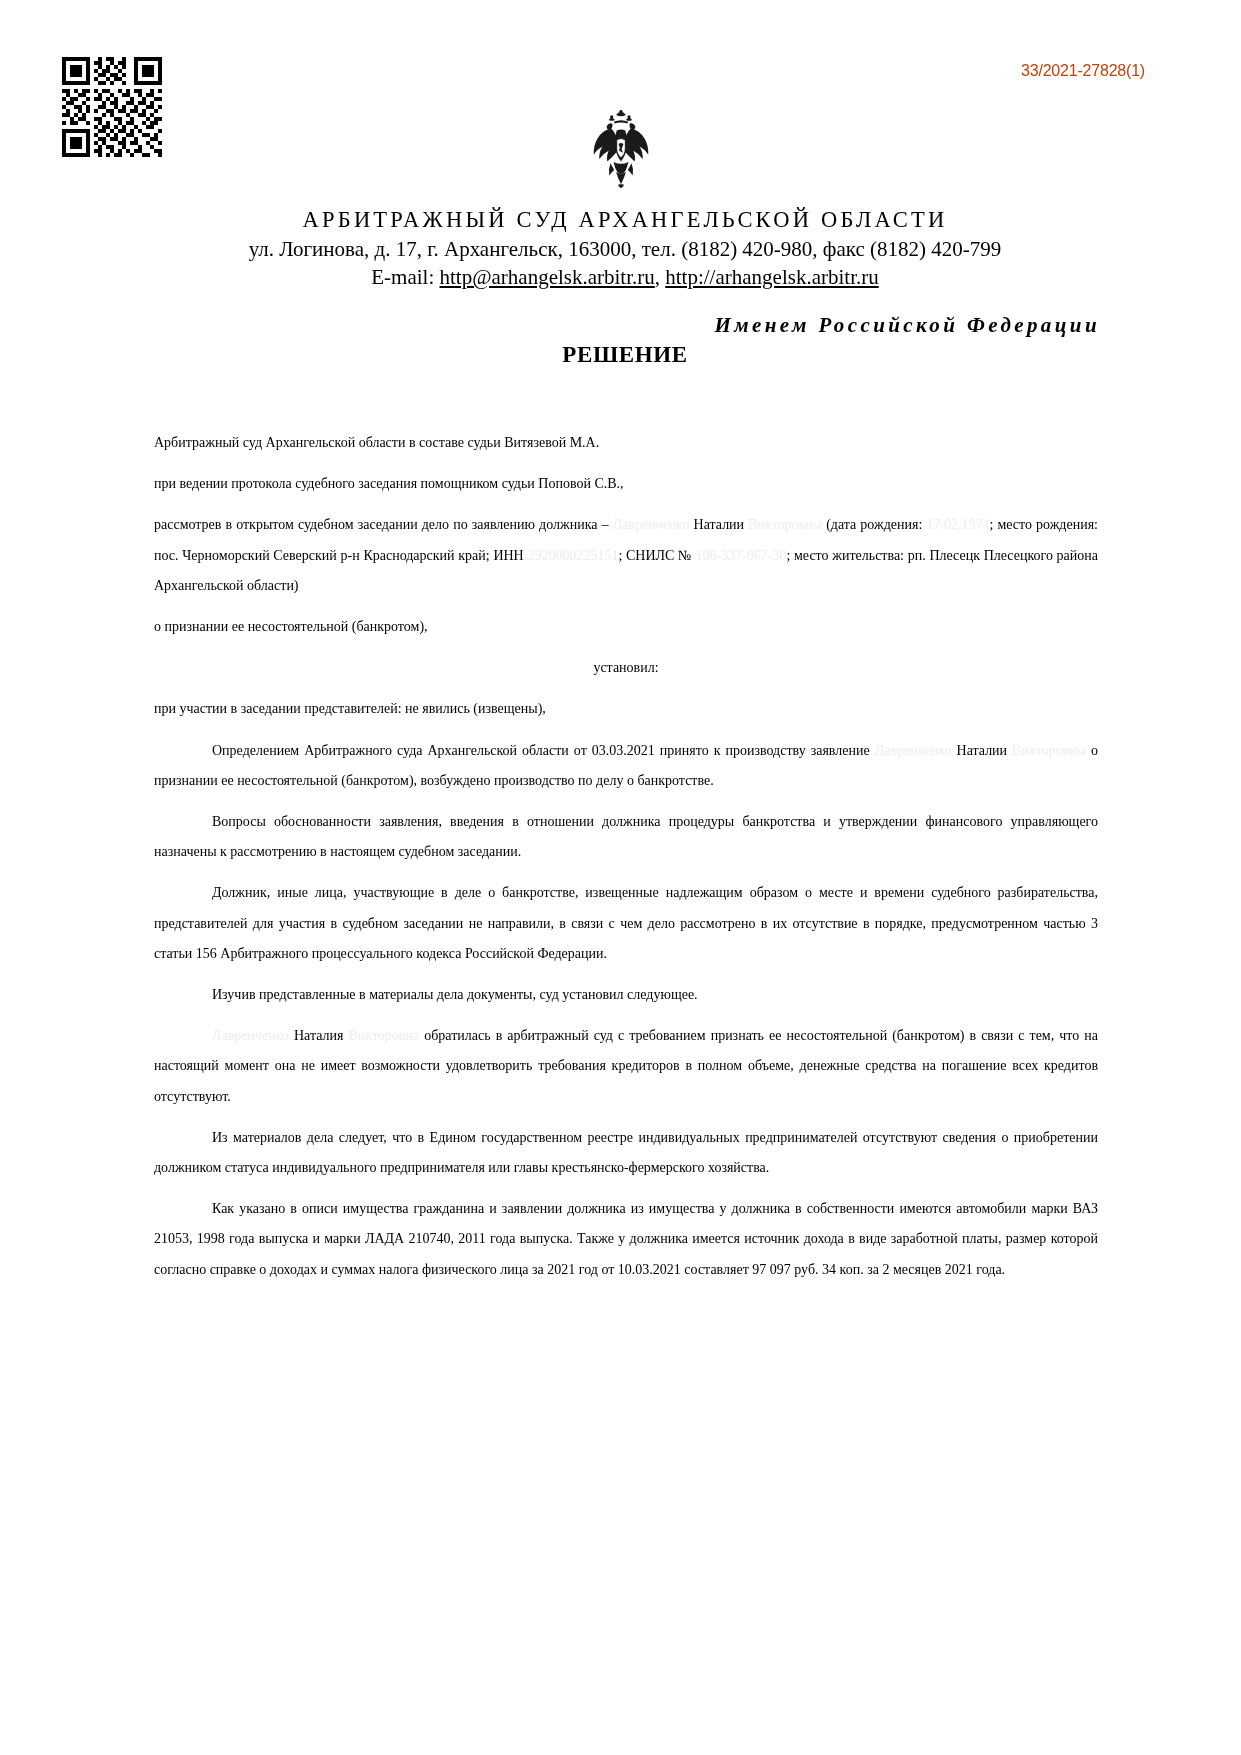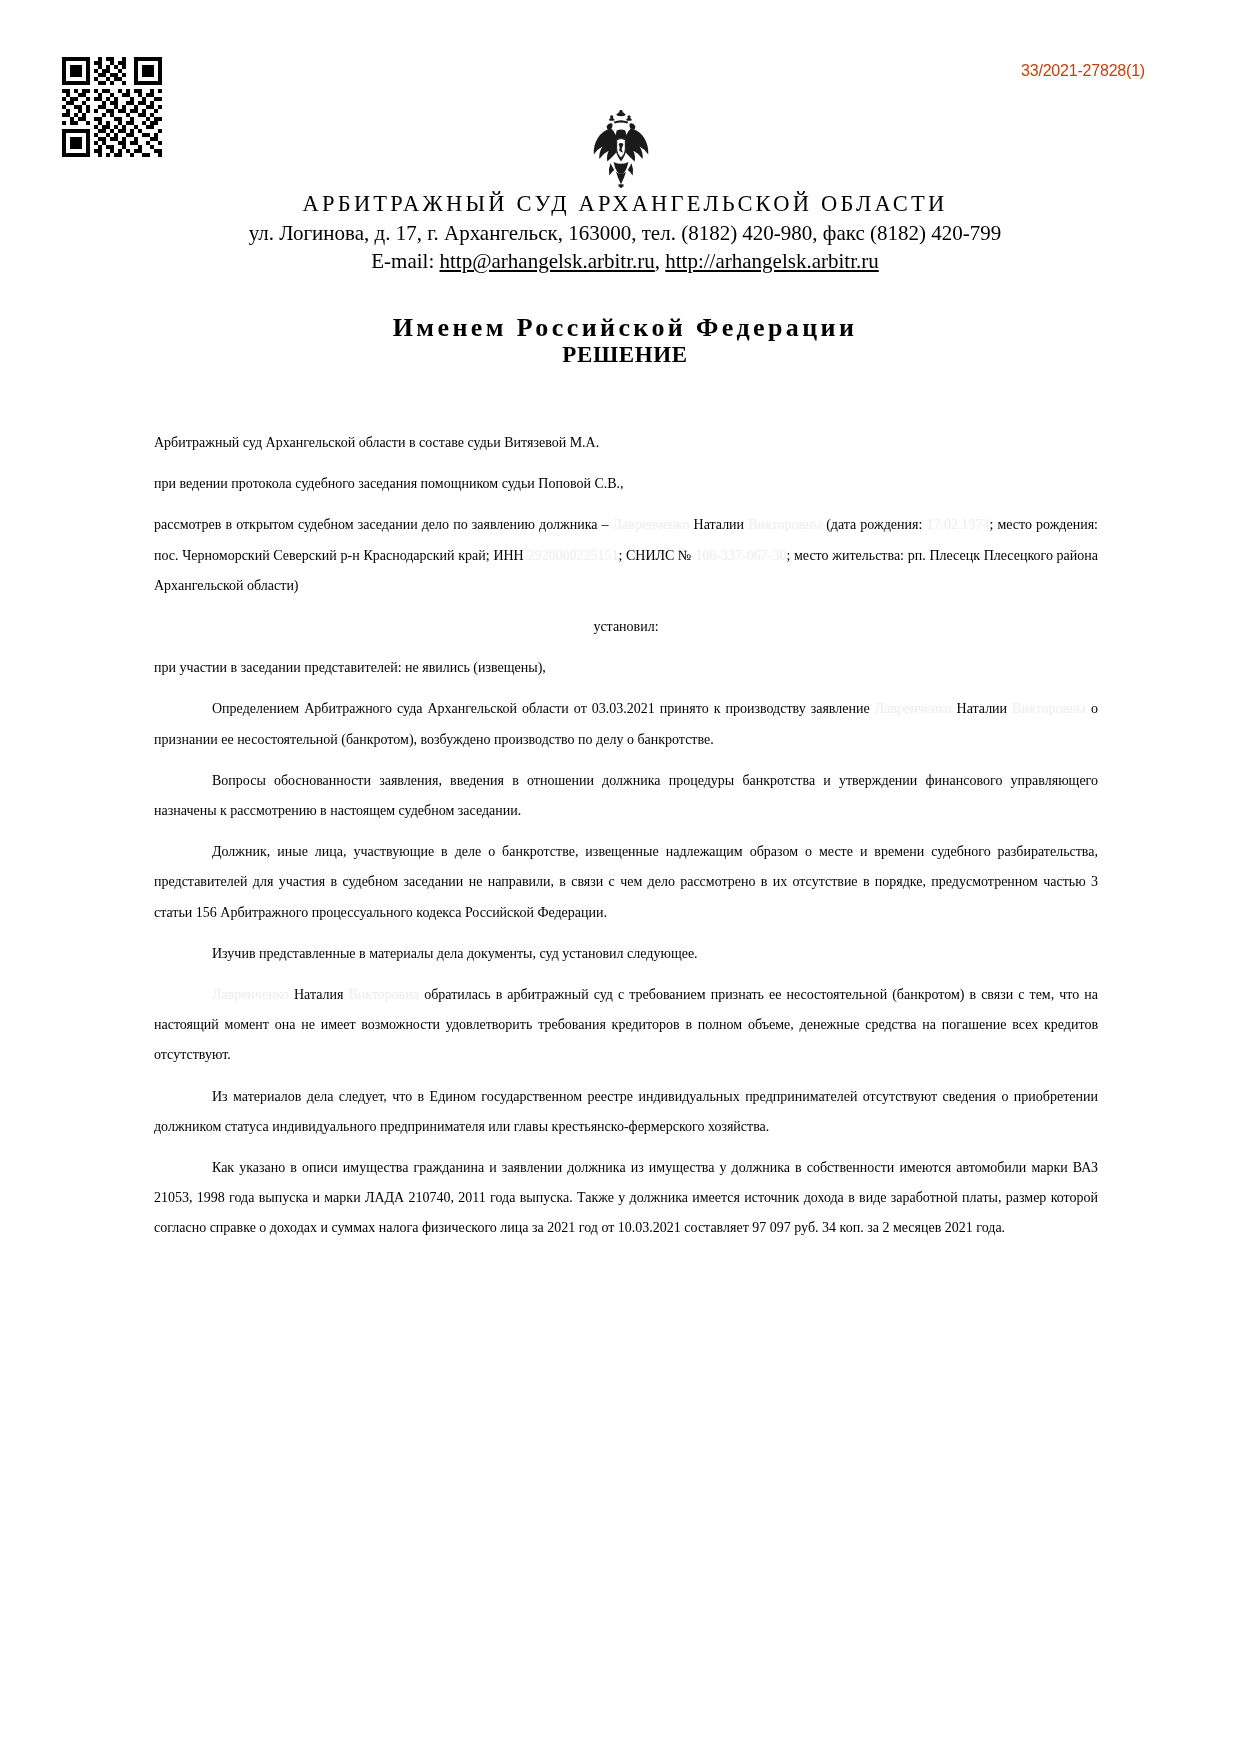--- a/index.html
+++ b/index.html
@@ -52,21 +52,21 @@
     top: 110px;
     left: 50%;
     transform: translateX(-50%);
     width: 62px;
     height: 78px;
   }
 
   
   .court-block {
     position: absolute;
-    top: 190px;
+    top: 206px;
     left: 150px;
     width: 950px;
     text-align: center;
   }
   .court-name {
     font-size: 22.5px;
     letter-spacing: 3.2px;
     white-space: nowrap;
     line-height: 1.25;
   }
@@ -82,24 +82,25 @@
     white-space: nowrap;
   }
   .court-email .lnk { text-decoration: underline; }
 
   
   .title-ruf {
     position: absolute;
     top: 313px;
     left: 150px;
     width: 950px;
-    text-align: center;
-    font-size: 26px;
+    text-align: right;
+    font-size: 21px;
     font-weight: bold;
     letter-spacing: 3.4px;
+    font-style: italic;
   }
   .title-reshenie {
     position: absolute;
     top: 342px;
     left: 150px;
     width: 950px;
     text-align: center;
     font-size: 23px;
     font-weight: bold;
     letter-spacing: 0.6px;
@@ -364,20 +365,21 @@
   <div class="body-col">
 
     <p class="p noind">Арбитражный суд Архангельской области в составе судьи Витязевой М.А.</p>
 
     <p class="p noind">при ведении протокола судебного заседания помощником судьи Поповой С.В.,</p>
 
     <p class="p noind">
       <span>рассмотрев в открытом судебном заседании дело по заявлению должника – </span><span class="redact">Лавренченко</span> <span>Наталии</span> <span class="redact">Викторовны</span> <span>(дата рождения: </span><span class="redact">17.02.1974</span><span>; место рождения: пос. Черноморский Северский р-н Краснодарский край; ИНН </span><span class="redact">2920000225151</span><span>; СНИЛС № </span><span class="redact">106-337-067-30</span><span>; место жительства: рп. Плесецк Плесецкого района Архангельской области)</span>
     </p>
 
+    <p class="p noind">о признании ее несостоятельной (банкротом),</p>
 
     <p class="p center">установил:</p>
 
     <p class="p noind">при участии в заседании представителей: не явились (извещены),</p>
 
     <p class="p ind">
       <span>Определением Арбитражного суда Архангельской области от 03.03.2021 принято к производству заявление </span><span class="redact">Лавренченко</span><span> Наталии </span><span class="redact">Викторовны</span><span> о признании ее несостоятельной (банкротом), возбуждено производство по делу о банкротстве.</span>
     </p>
 
     <p class="p ind">Вопросы обоснованности заявления, введения в отношении должника процедуры банкротства и утверждении финансового управляющего назначены к рассмотрению в настоящем судебном заседании.</p>

